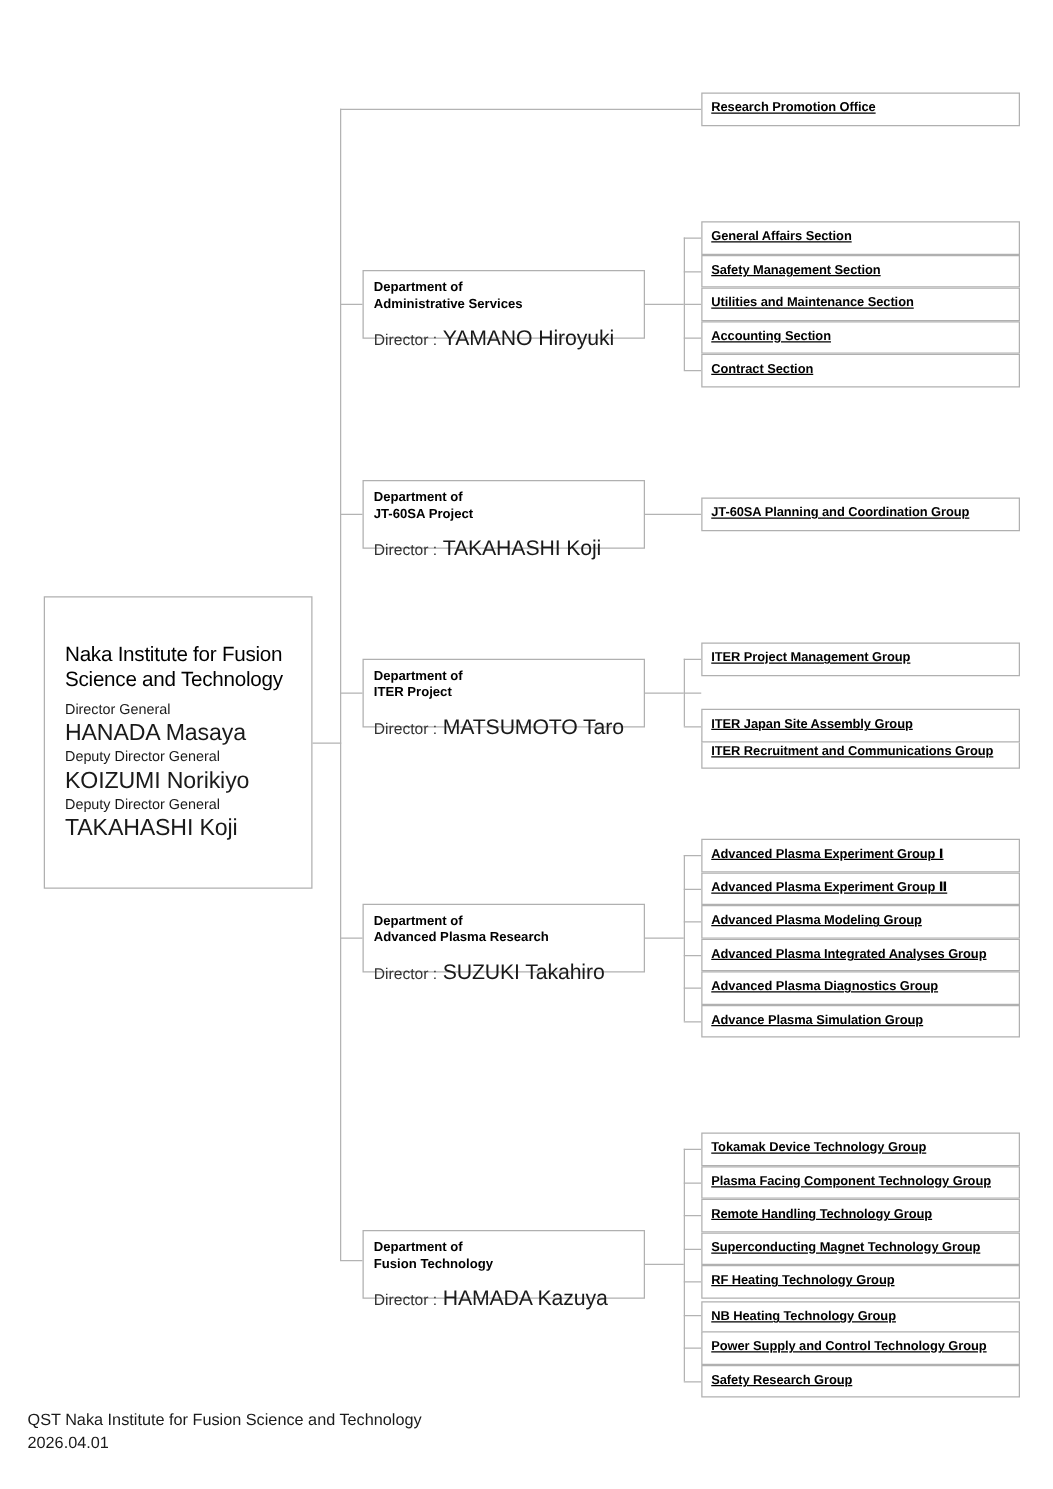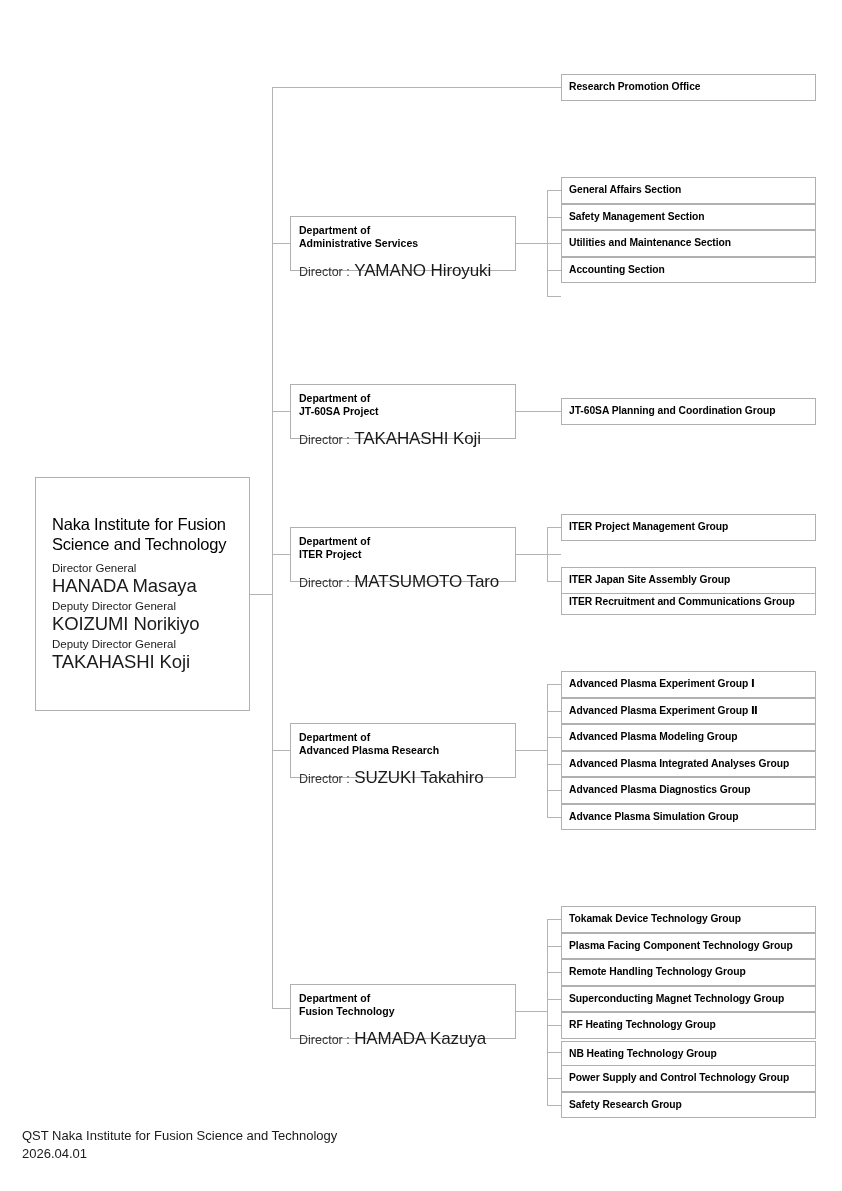--- a/index.html
+++ b/index.html
@@ -117,20 +117,21 @@
     align-items: center;
     padding-left: 7px;
   }
   .leaf-label {
     font-weight: bold;
     font-size: 10.3px;
     line-height: 12px;
     color: #000000;
     white-space: nowrap;
     letter-spacing: -0.05px;
+    text-decoration: underline;
   }
 
   
   .footer {
     position: absolute;
     left: 22px;
     top: 1127px;
     font-size: 13px;
     line-height: 18px;
     color: #1a1a1a;
@@ -190,20 +191,23 @@
     <span class="leaf-label">General Affairs Section</span>
   </div>
   <div class="leaf-box" style="top:203.5px;">
     <span class="leaf-label">Safety Management Section</span>
   </div>
   <div class="leaf-box" style="top:230px;">
     <span class="leaf-label">Utilities and Maintenance Section</span>
   </div>
   <div class="leaf-box" style="top:256.5px;">
     <span class="leaf-label">Accounting Section</span>
+  </div>
+  <div class="leaf-box" style="top:283px;">
+    <span class="leaf-label">Contract Section</span>
   </div>
 
   <div class="line-h" style="left:272px; top:411px; width:19px;"></div>
   <div class="dept-box" style="top:384px;">
     <div class="dept-line1">Department of</div>
     <div class="dept-line2">JT-60SA Project</div>
     <div class="dept-director">
       <span class="dept-director-label">Director :</span>
       <span class="dept-director-name">TAKAHASHI Koji</span>
     </div>

